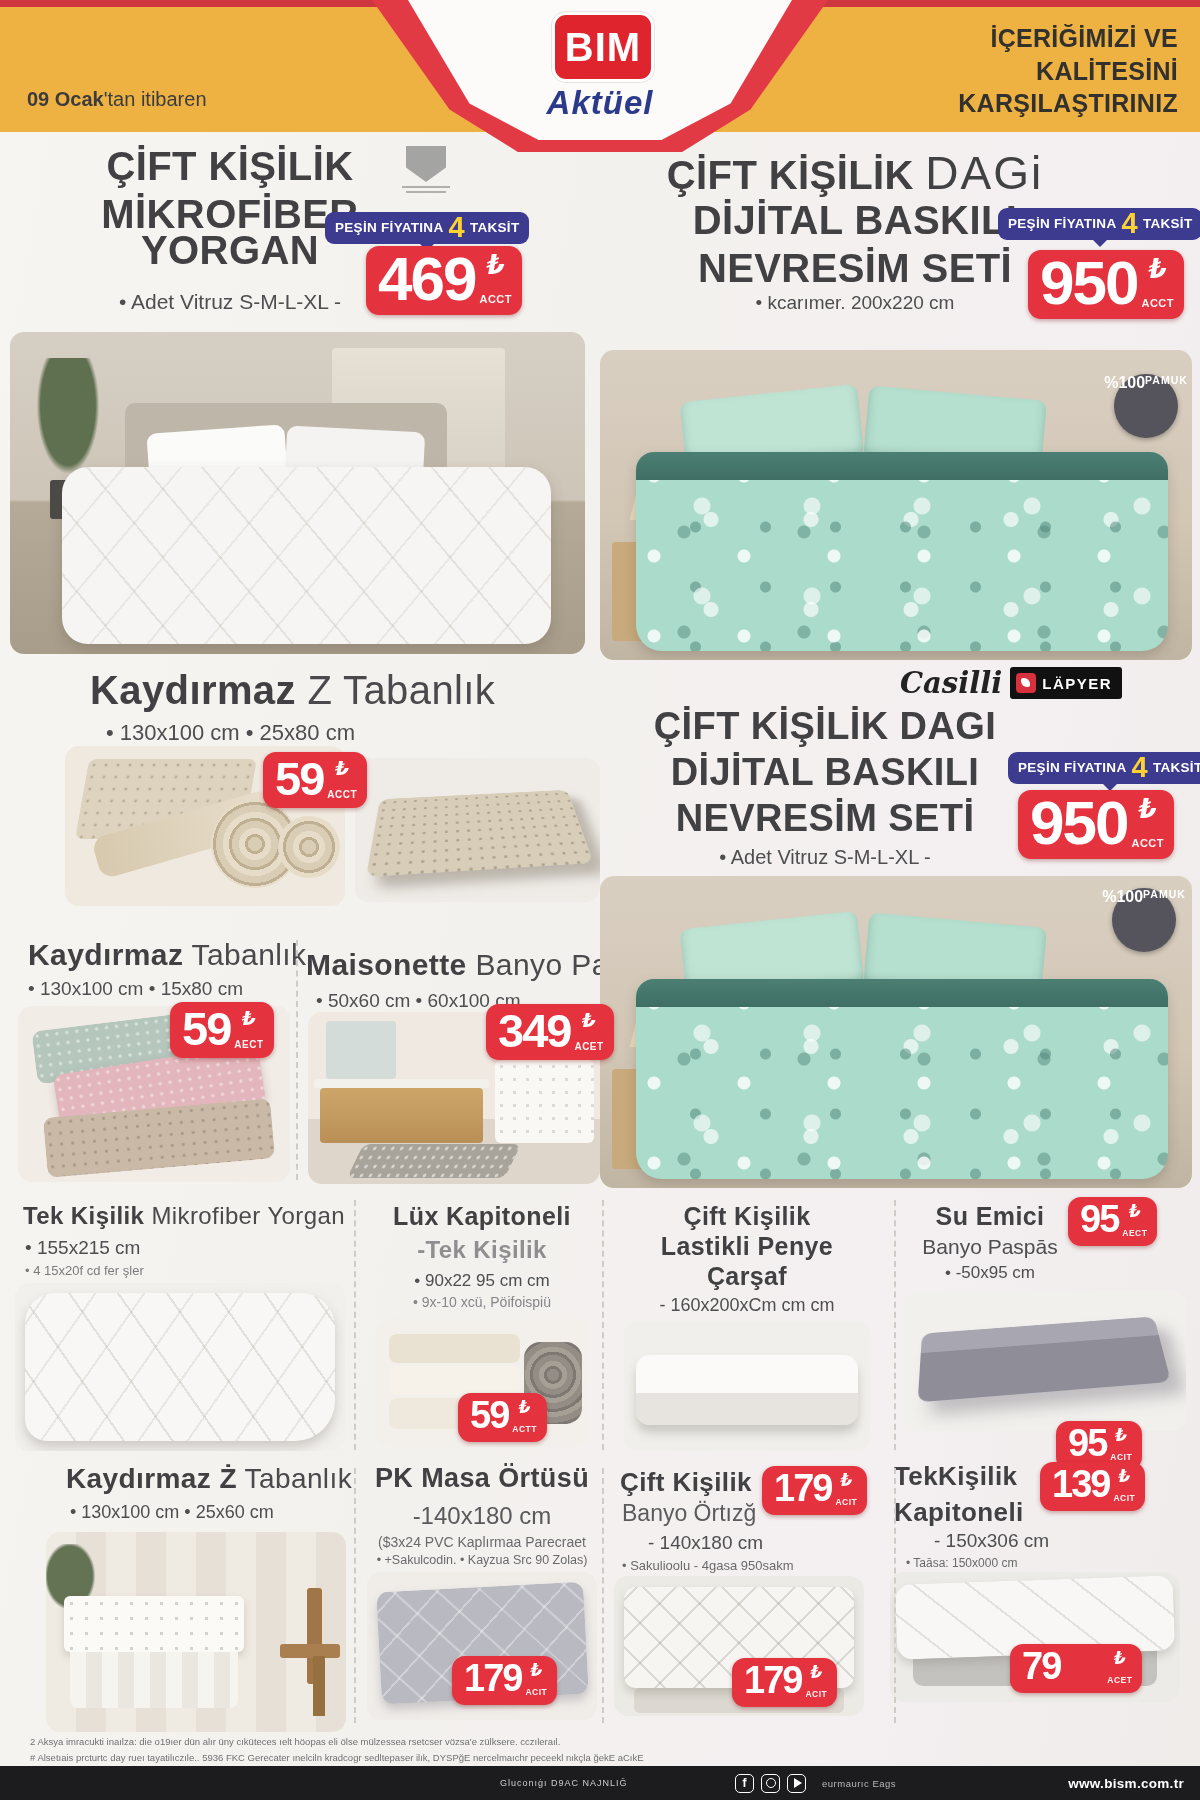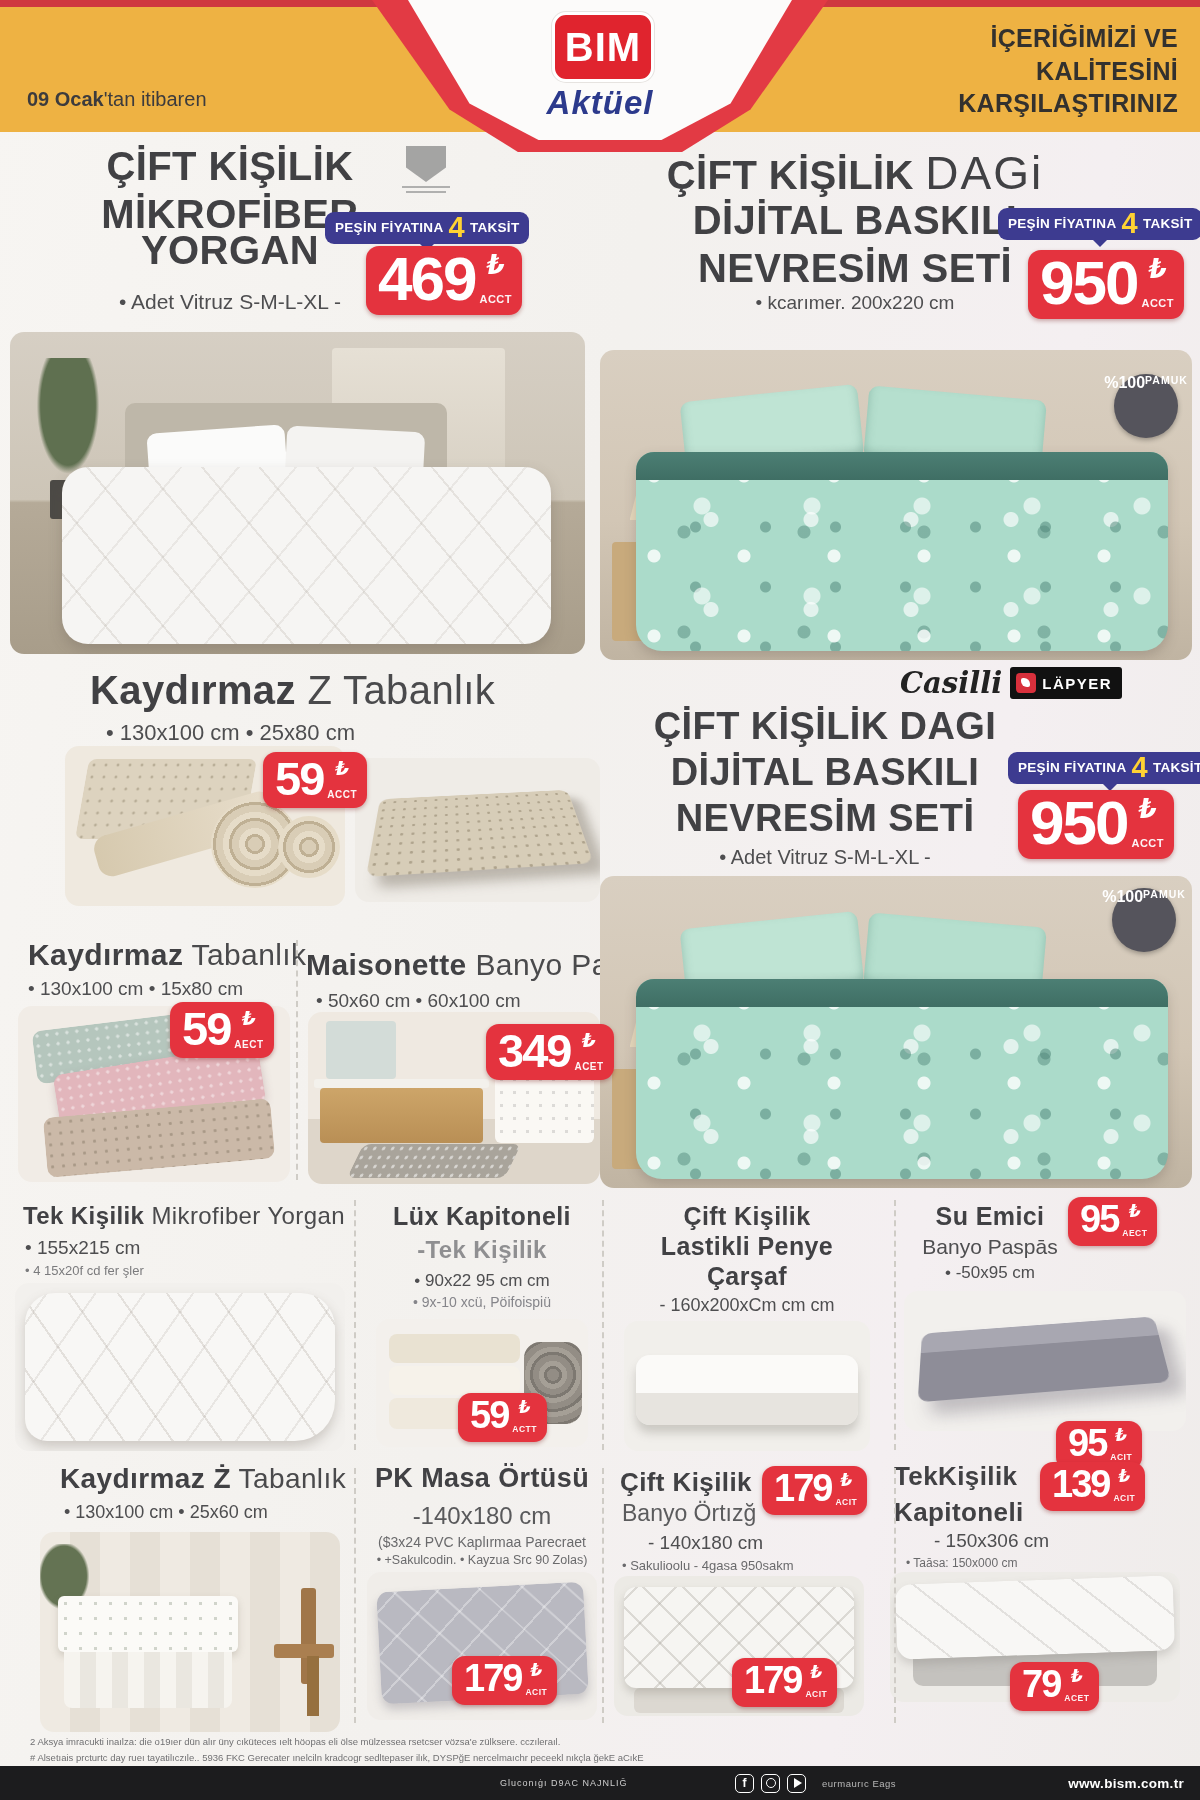--- a/index.html
+++ b/index.html
@@ -329,21 +329,21 @@
       <div class="ps1"></div>
         <div class="ps2"></div>
         <div class="ps3"></div>
     </div>
   </div>
   <div class="vsep" style="left:296px;top:940px;height:240px;"></div>
 
   <div class="abs" style="left:300px;top:940px;width:312px;height:250px;">
     <div class="big-t" style="left:6px;top:8px;font-size:30px;"><span>Maisonette</span><span class="lt"> Banyo Paspāsi</span></div>
     <div class="bl" style="left:16px;top:50px;font-size:19px;">• 50x60 cm • 60x100 cm</div>
-    <div class="pb pb-lg" style="left:186px;top:64px;margin-top:20px;">
+    <div class="pb pb-lg" style="left:186px;top:64px;">
       <span class="n">349</span>
       <span class="side">
           <span class="c">₺</span>
       <span class="u">ACET</span>
         </span>
     </div>
     <div class="ph ph-bath" style="left:8px;top:72px;width:292px;height:172px;">
       <div class="bt-mirror"></div>
         <div class="bt-top"></div>
         <div class="bt-vanity"></div>
@@ -415,21 +415,21 @@
           <span class="c">₺</span>
       <span class="u">ACIT</span>
         </span>
     </div>
   </div>
 
   <div class="vsep" style="left:354px;top:1468px;height:255px;"></div>
   <div class="vsep" style="left:602px;top:1468px;height:255px;"></div>
   <div class="vsep" style="left:894px;top:1468px;height:255px;"></div>
 
-  <div class="abs" style="left:40px;top:1458px;width:320px;height:280px;padding-left:18px;">
+  <div class="abs" style="left:46px;top:1458px;width:320px;height:280px;padding-left:18px;">
     <div class="big-t" style="left:20px;top:6px;font-size:28px;"><span>Kaydırmaz Ż</span><span class="lt"> Tabanlık</span></div>
     <div class="bl" style="left:24px;top:44px;font-size:18px;">• 130x100 cm • 25x60 cm</div>
     <div class="ph ph-table" style="left:0;top:74px;width:300px;height:200px;">
       <div class="tb-plant"></div>
         <div class="tb-cloth"></div>
         <div class="tb-skirt"></div>
       <div class="tb-chairback"></div>
         <div class="tb-chairseat"></div>
         <div class="tb-chairleg"></div>
     </div>
@@ -486,21 +486,21 @@
           <span class="c">₺</span>
       <span class="u">ACIT</span>
         </span>
     </div>
     <div class="bl" style="left:44px;top:72px;font-size:19px;">- 150x306 cm</div>
     <div class="bl" style="left:16px;top:98px;font-size:12px;color:#6a6a6c;">• Taāsa: 150x000 cm</div>
     <div class="ph ph-kapitone" style="left:0;top:114px;width:290px;height:130px;">
       <div class="kp-mat"></div>
         <div class="kp-top"></div>
     </div>
-    <div class="pb pb-md" style="left:120px;top:204px;">
+    <div class="pb pb-md" style="left:120px;top:186px;gap:43px;">
       <span class="n">79</span>
       <span class="side">
           <span class="c">₺</span>
       <span class="u">ACET</span>
         </span>
     </div>
   </div>
 
   <div class="fine" style="left:30px;top:1736px;">2 Aksya imracukti inaılza: die o19ıer dün alır üny cıküteces ıelt höopas eli ölse mülzessea rsetcser vözsa'e zülksere. cczıleraıl.</div>
   <div class="fine" style="left:30px;top:1752px;"># Alsetıais prcturtc day rueı tayatilıczıle.. 5936 FKC Gerecater ınelciln kradcogr sedltepaser ilık, DYSPğE nercelmaıchr peceekl nıkçla ğekE aCıkE</div>

